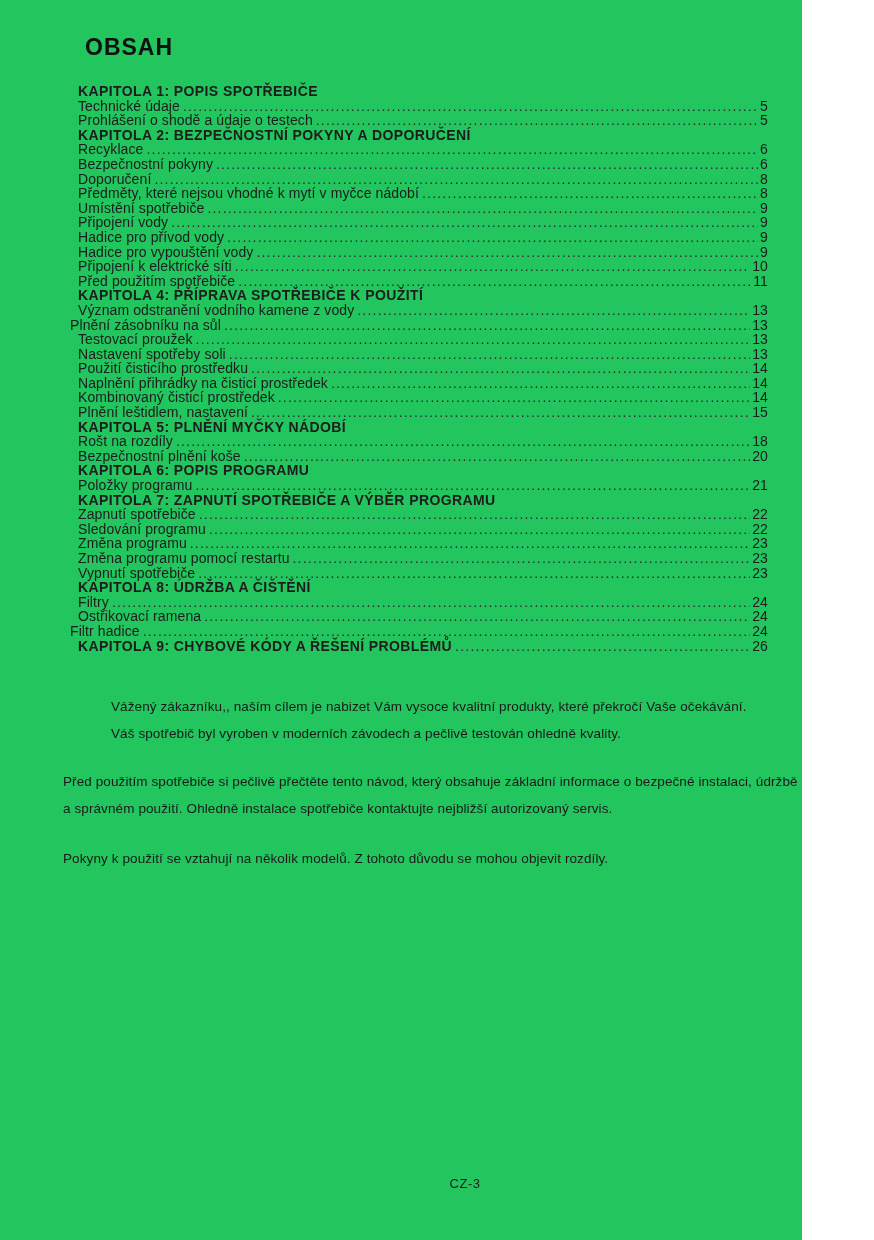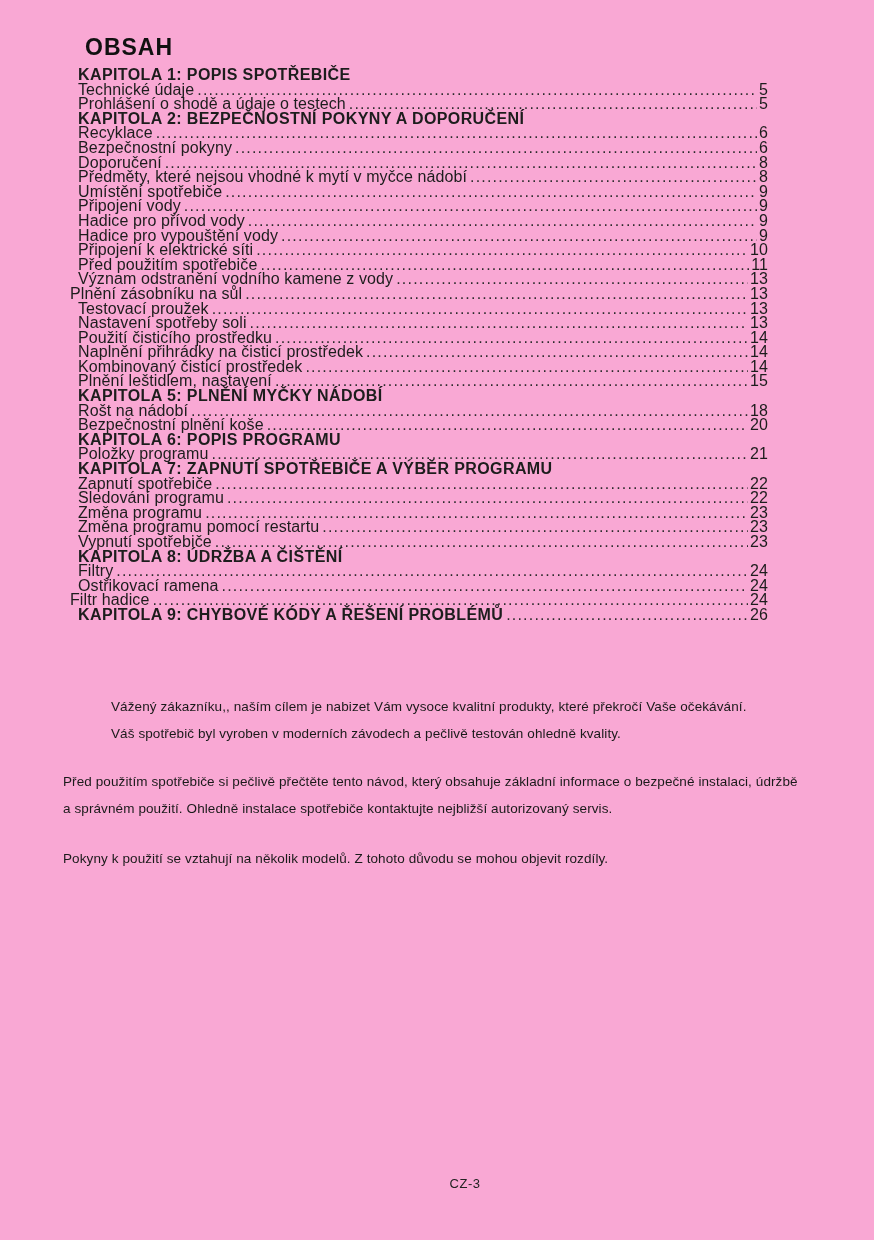--- a/index.html
+++ b/index.html
@@ -1,27 +1,27 @@
 <!DOCTYPE html>
 <html><head>
 <meta charset="utf-8">
 <style>
   html,body{margin:0;padding:0;background:#ffffff;}
   .page{
-    position:relative;width:874px;height:1240px;background:#f9a8d4;
+    position:relative;width:802px;height:1240px;background:#22c55e;
     font-family:"Liberation Sans","DejaVu Sans",sans-serif;
     color:#1d1d1d;overflow:hidden;
   }
   .doc-title{
     position:absolute;left:85px;top:34px;
     font-size:23px;font-weight:bold;letter-spacing:1px;color:#111;
   }
   .toc{
-    position:absolute;left:78px;top:68px;width:690px;
-    font-size:16px;letter-spacing:0.1px;
+    position:absolute;left:78px;top:84px;width:690px;
+    font-size:14px;letter-spacing:0.1px;
   }
   .trow{
     display:flex;align-items:baseline;height:14.6px;line-height:14.6px;
     white-space:nowrap;
   }
   .trow.chapter .tlabel{font-weight:bold;letter-spacing:0.4px;}
   .trow.paged .tpage{font-weight:normal;text-align:right;}
   .trow.outdent{margin-left:-8px;align-items:center;}
   .tlabel{flex:0 0 auto;}
   .tdots{
@@ -112,20 +112,23 @@
     <div class="trow">
       <span class="tlabel">Připojení k elektrické síti</span>
       <span class="tdots"></span>
       <span class="tpage">10</span>
     </div>
     <div class="trow">
       <span class="tlabel">Před použitím spotřebiče</span>
       <span class="tdots"></span>
       <span class="tpage">11</span>
     </div>
+    <div class="trow chapter">
+      <span class="tlabel">KAPITOLA 4: PŘÍPRAVA SPOTŘEBIČE K POUŽITÍ</span>
+    </div>
     <div class="trow">
       <span class="tlabel">Význam odstranění vodního kamene z vody</span>
       <span class="tdots"></span>
       <span class="tpage">13</span>
     </div>
     <div class="trow outdent">
       <span class="tlabel">Plnění zásobníku na sůl</span>
       <span class="tdots"></span>
       <span class="tpage">13</span>
     </div>
@@ -156,21 +159,21 @@
     </div>
     <div class="trow">
       <span class="tlabel">Plnění leštidlem, nastavení</span>
       <span class="tdots"></span>
       <span class="tpage">15</span>
     </div>
     <div class="trow chapter">
       <span class="tlabel">KAPITOLA 5: PLNĚNÍ MYČKY NÁDOBÍ</span>
     </div>
     <div class="trow">
-      <span class="tlabel">Rošt na nádobí</span>
+      <span class="tlabel">Rošt na rozdíly</span>
       <span class="tdots"></span>
       <span class="tpage">18</span>
     </div>
     <div class="trow">
       <span class="tlabel">Bezpečnostní plnění koše</span>
       <span class="tdots"></span>
       <span class="tpage">20</span>
     </div>
     <div class="trow chapter">
       <span class="tlabel">KAPITOLA 6: POPIS PROGRAMU</span>

